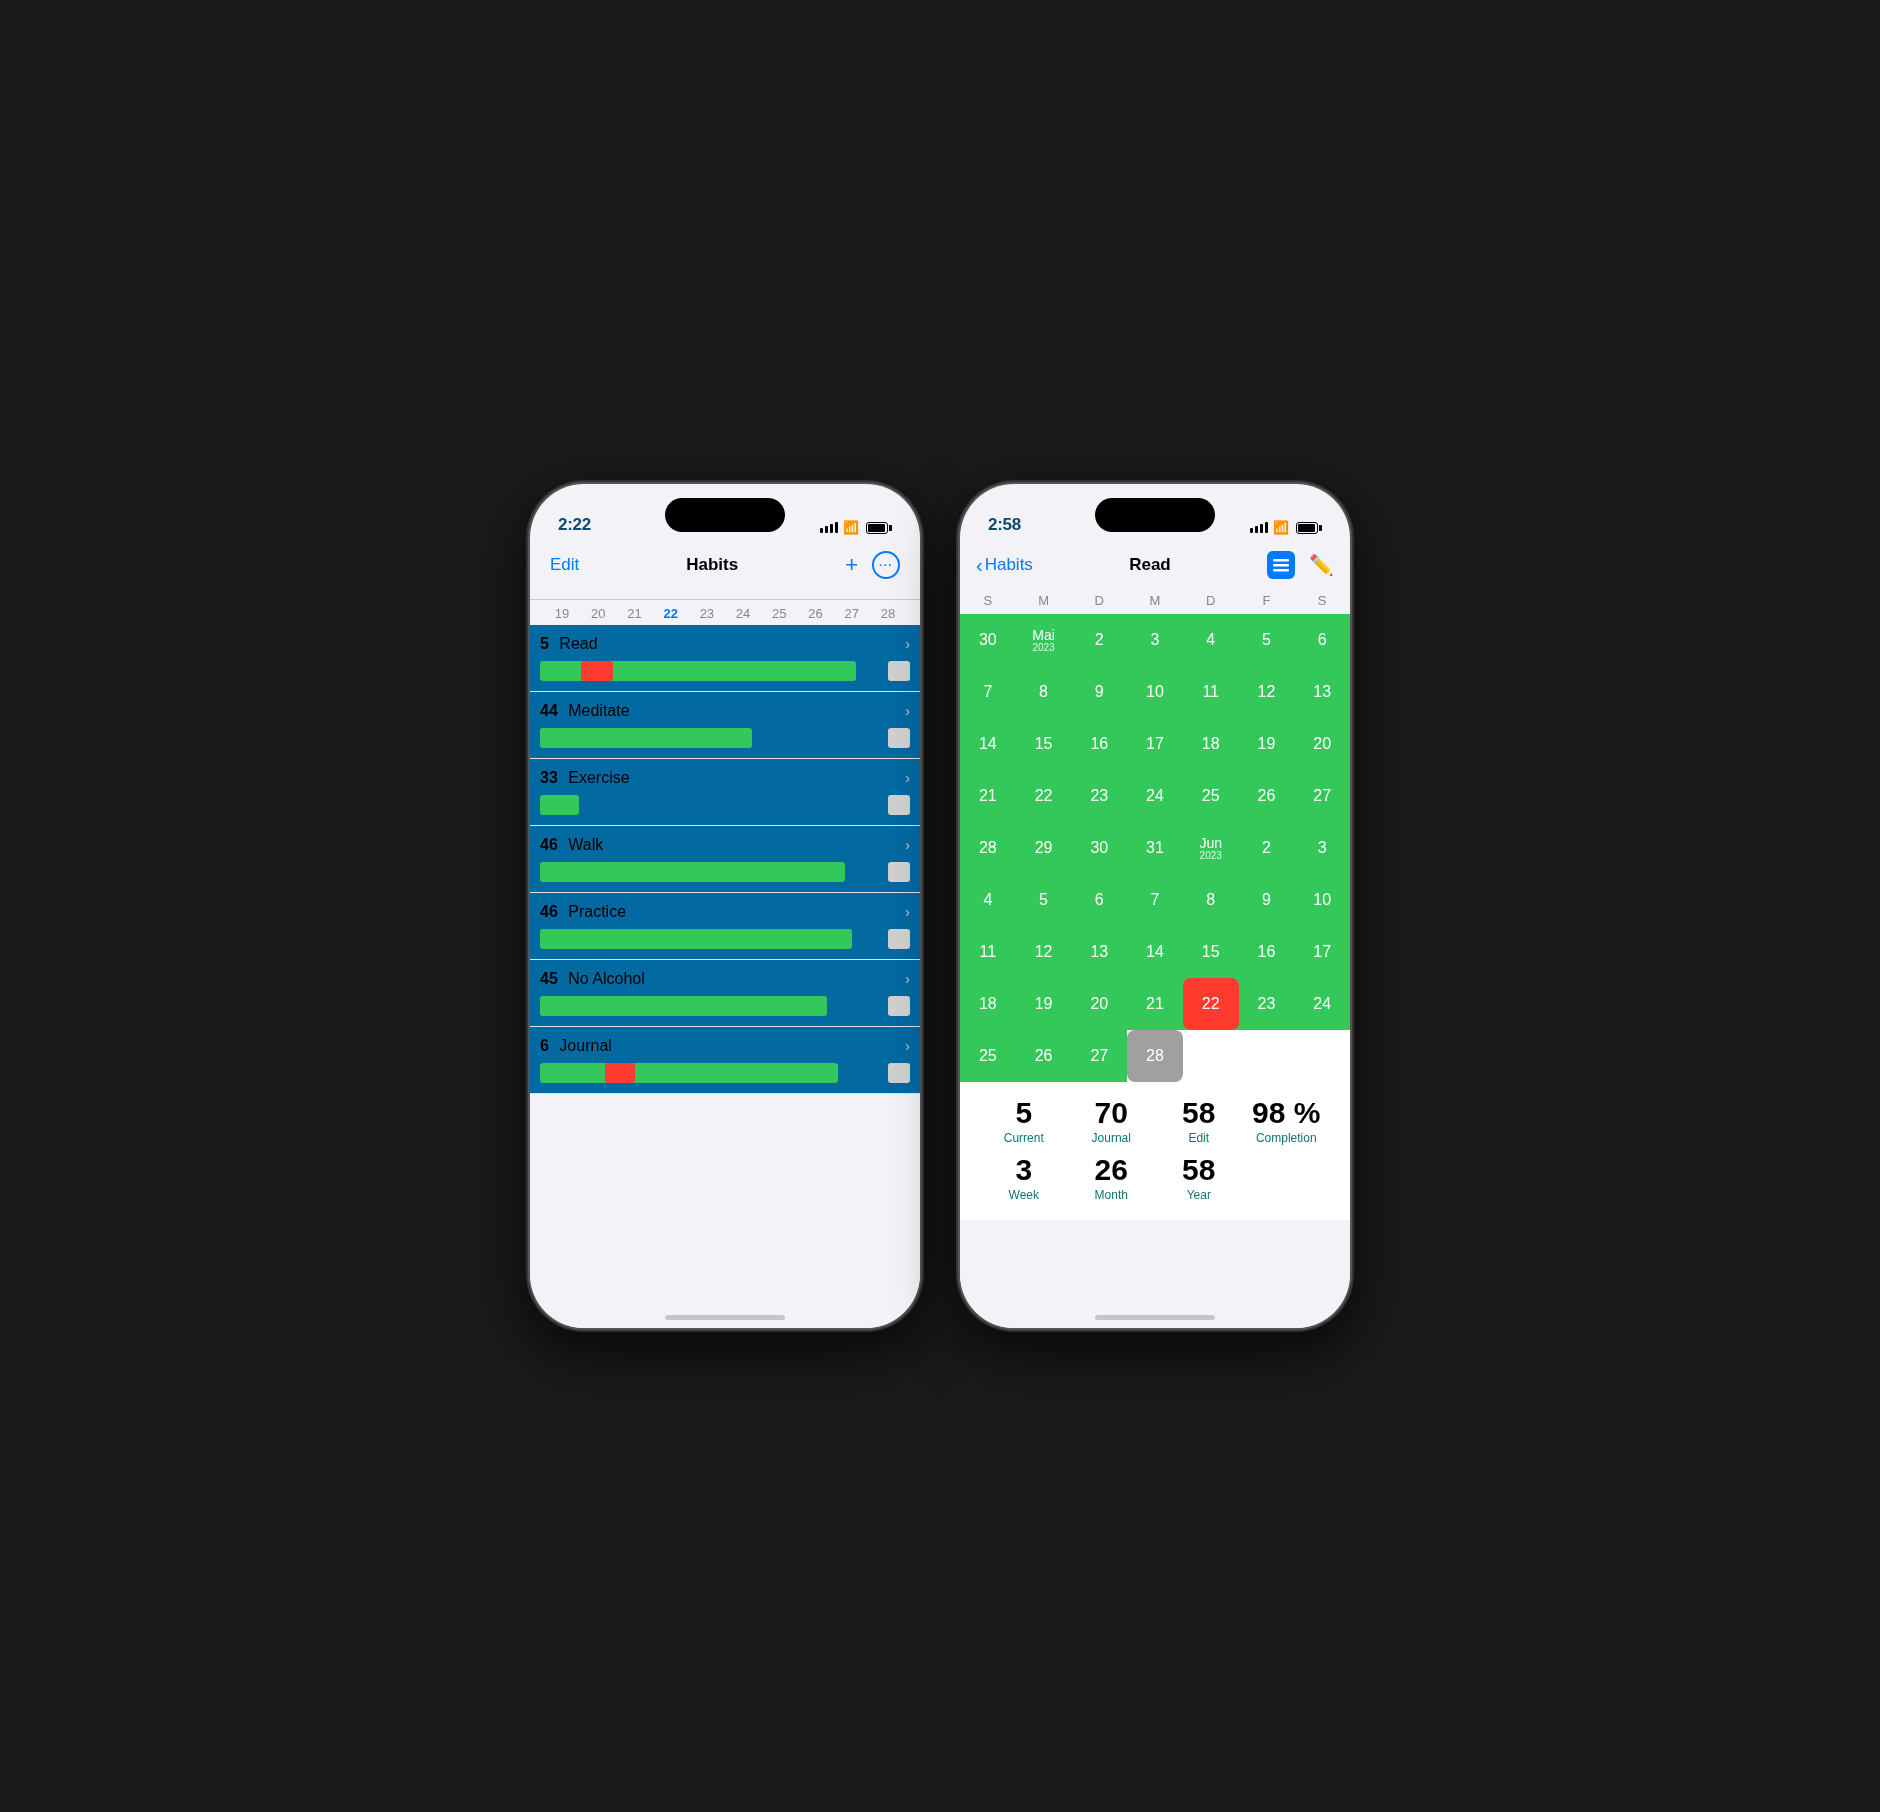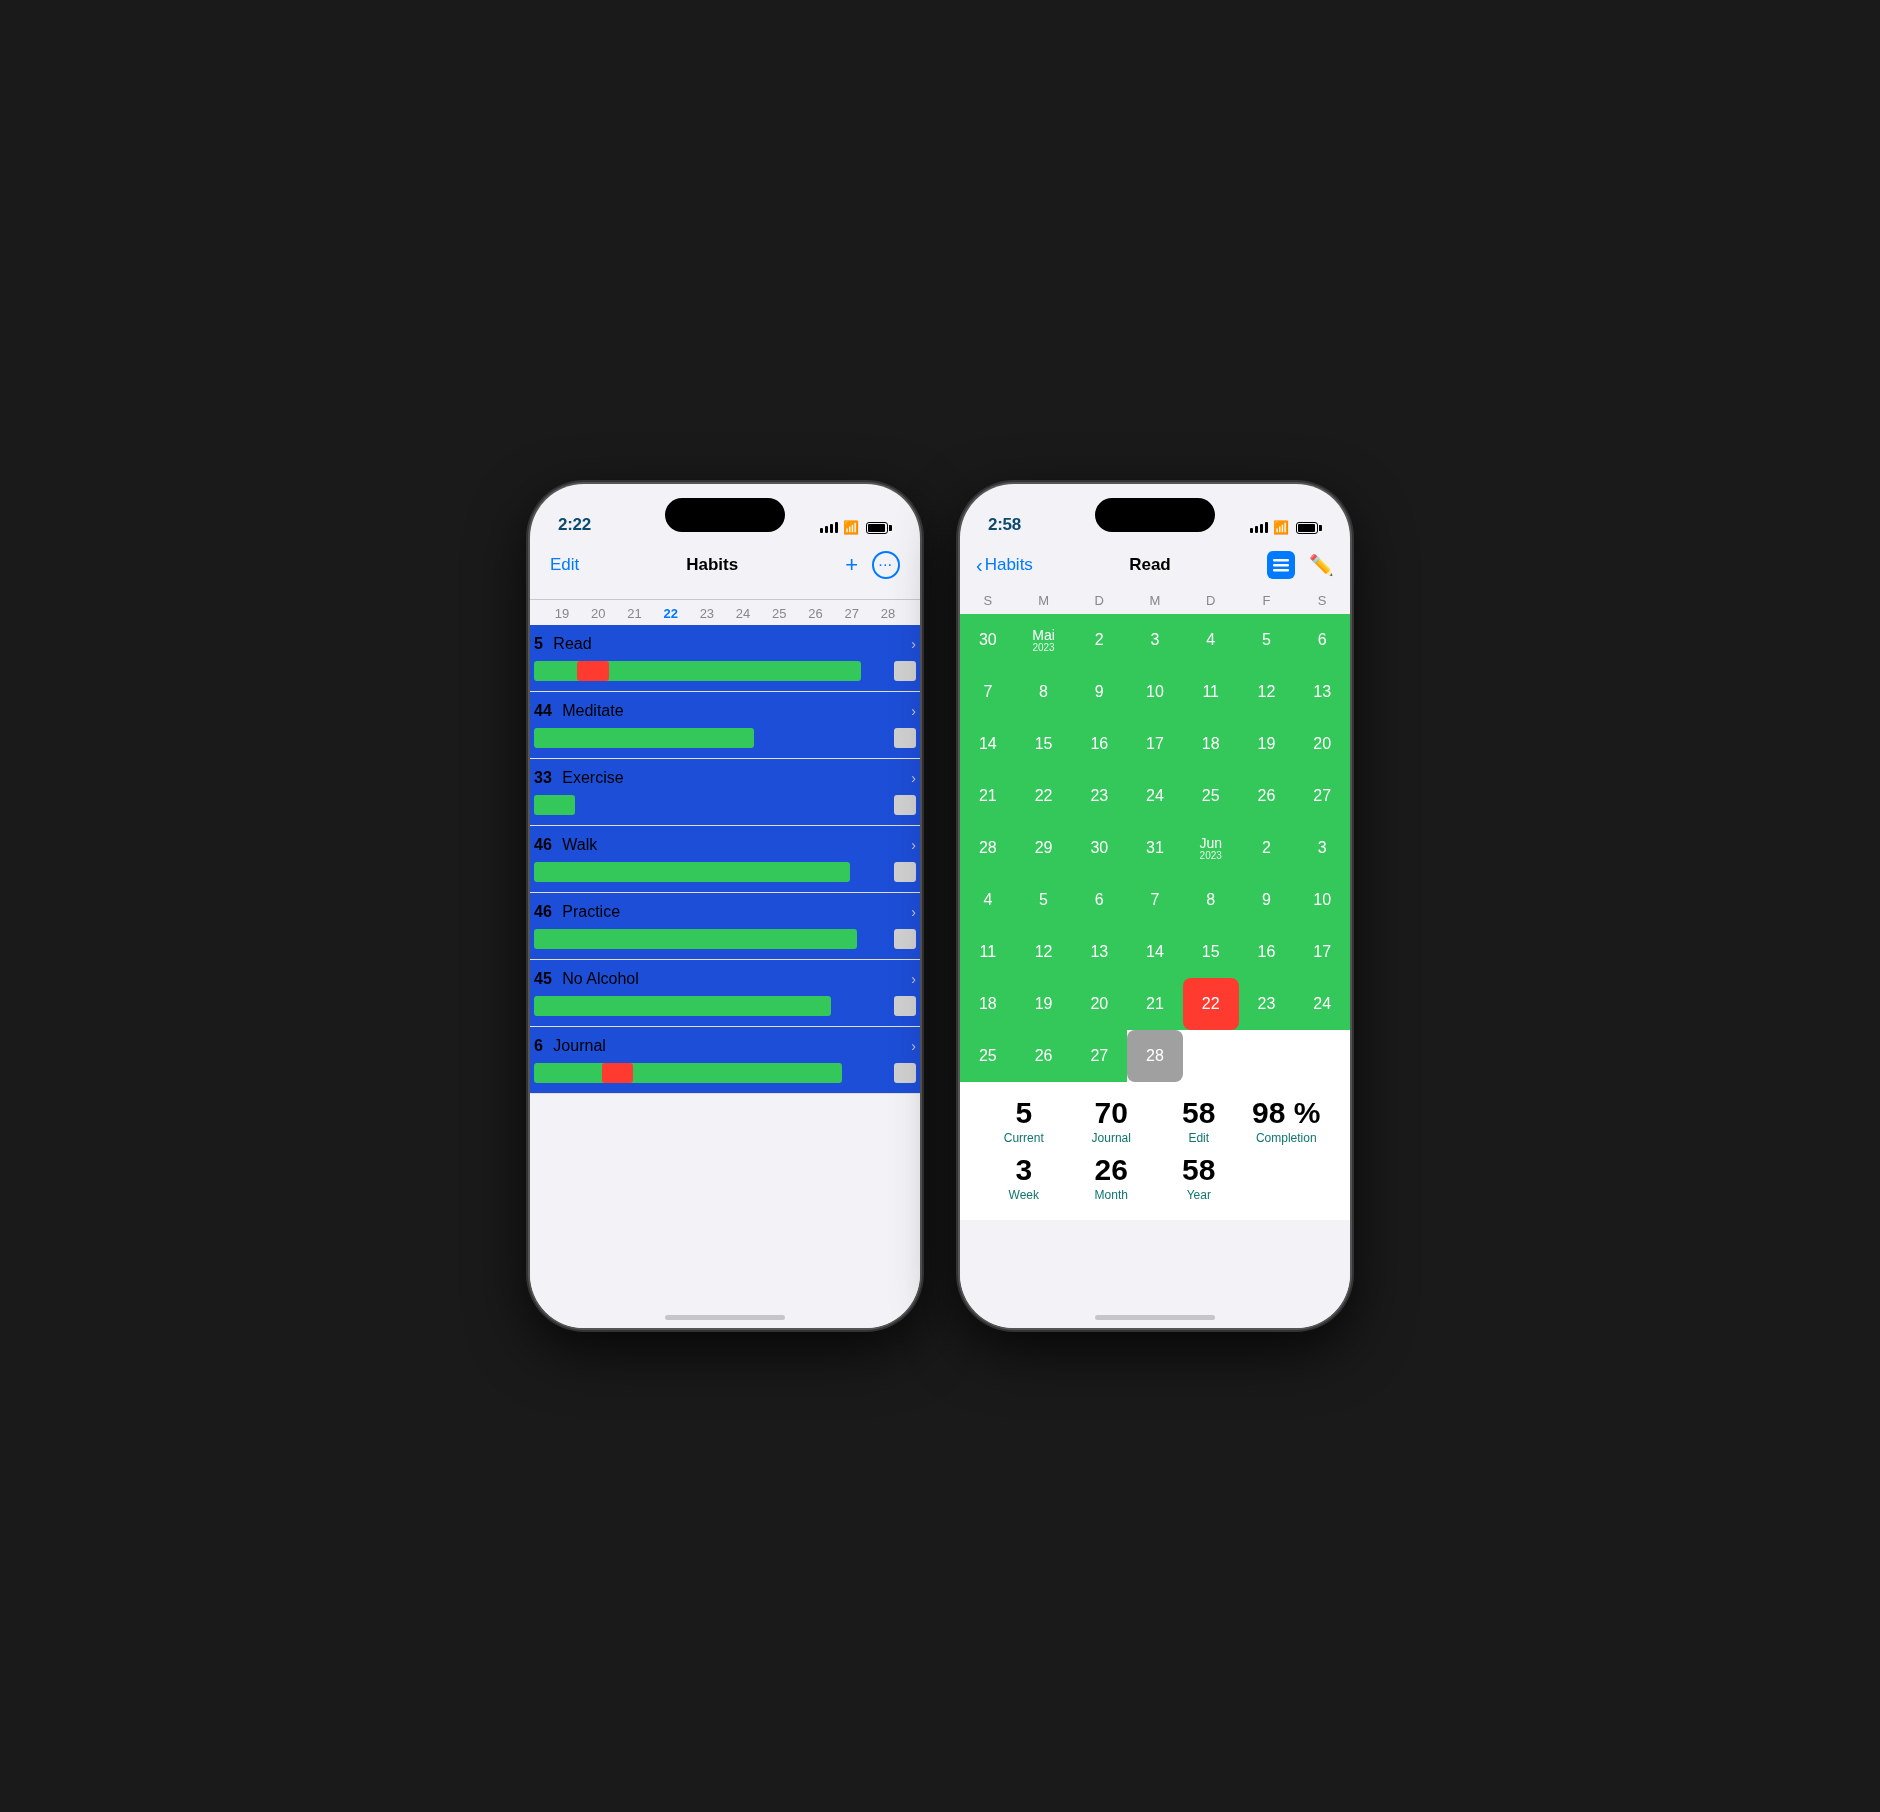--- a/index.html
+++ b/index.html
@@ -135,22 +135,22 @@
     .date-strip span.today {
       color: #007aff;
       font-weight: 600;
     }
 
     
     .habits-list {
       overflow-y: auto;
     }
     .habit-item {
-      background: #1d4ed8;
-      padding: 10px 4px 8px;
+      background: #0369a1;
+      padding: 10px 10px 8px;
       border-bottom: 0.5px solid #e0e0e0;
     }
     .habit-header {
       display: flex;
       justify-content: space-between;
       align-items: center;
       margin-bottom: 6px;
     }
     .habit-name {
       font-size: 16px;

